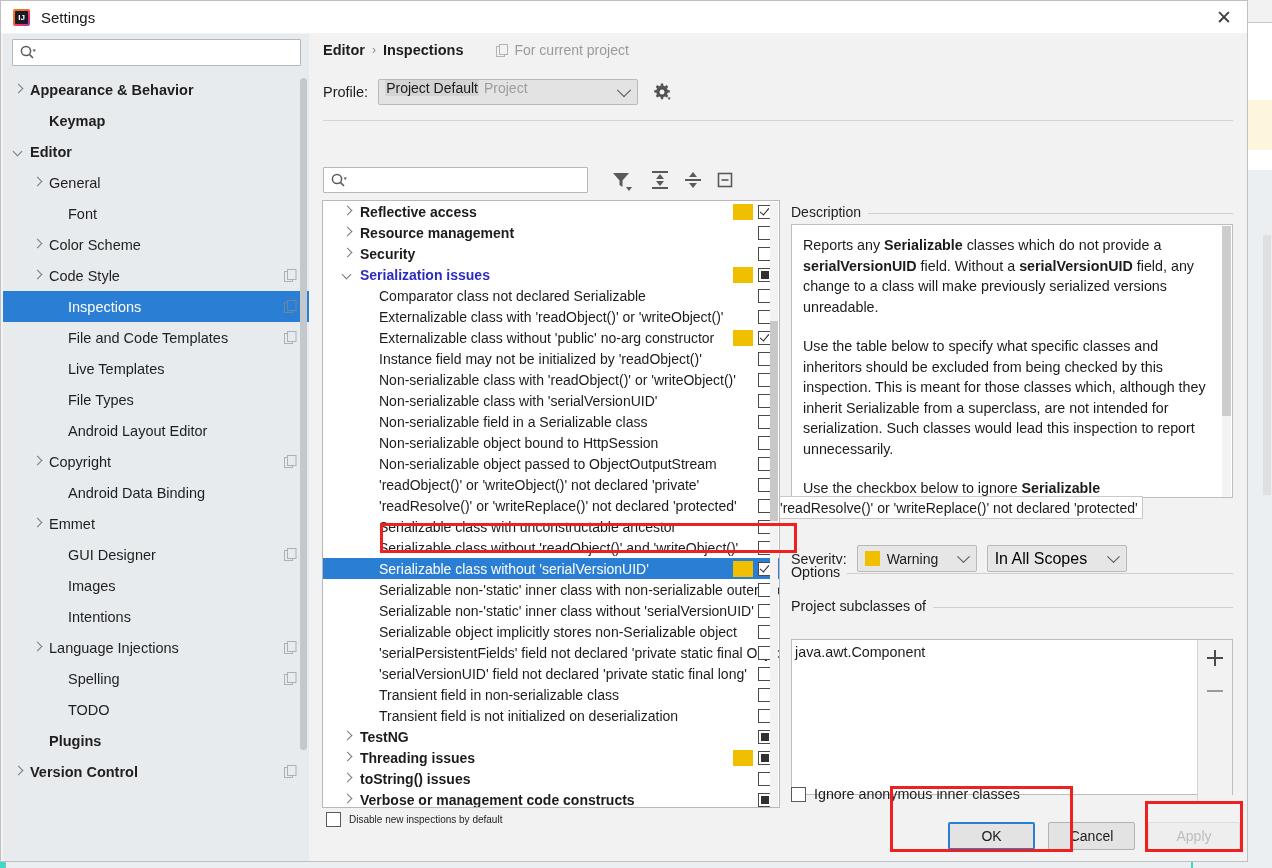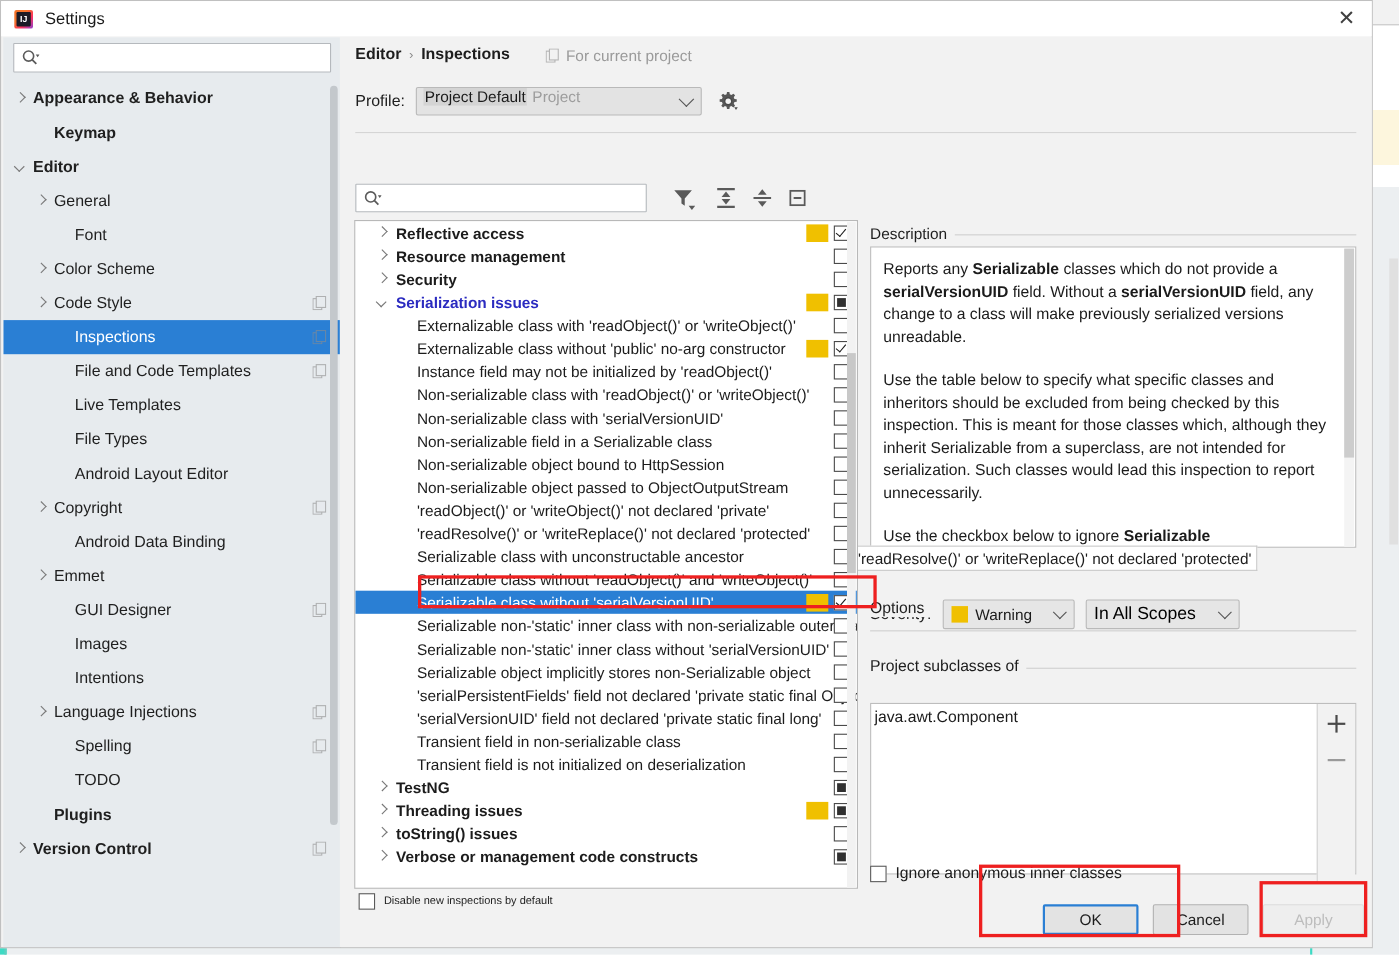--- a/index.html
+++ b/index.html
@@ -219,21 +219,21 @@
   .sev-select .sw { width:15px; height:15px; background:#f0c000; flex:none; }
   .sev-select .txt { font-size:14px; color:#1b1b1b; }
   .chev { position:absolute; right:8px; top:9px; width:8px; height:8px;
     border-right:1.5px solid #555; border-bottom:1.5px solid #555; transform:rotate(45deg) translate(-2px,-2px); }
   .scope-select {
     margin-left:10px; width:140px; height:27px; box-sizing:border-box; background:#e6e6e6;
     border:1px solid #b9b9b9; border-radius:2px; display:flex; align-items:center;
     padding:0 7px; position:relative;
   }
 
-  .opts-title { position:absolute; left:481px; top:511px; font-size:14.3px; color:#1d1d1d; background:#f2f2f2; padding-right:7px; z-index:2; }
+  .opts-title { position:absolute; left:481px; top:530px; font-size:14.3px; color:#1d1d1d; background:#f2f2f2; padding-right:7px; z-index:2; }
   .opts-line { position:absolute; left:481px; top:539px; width:442px; height:1px; background:#cfcfcf; }
 
   .ign-title { position:absolute; left:481px; top:564px; font-size:14.3px; color:#1d1d1d; background:#f2f2f2; padding-right:7px; z-index:2; }
   .ign-line { position:absolute; left:481px; top:573px; width:442px; height:1px; background:#cfcfcf; }
 
   .list-box {
     position:absolute; left:481px; top:605px; width:442px; height:156px;
     border:1px solid #bdbdbd; box-sizing:border-box; background:#ffffff;
   }
   .list-item { padding:4px 0 0 3px; font-size:14.3px; color:#1b1b1b; }
@@ -540,20 +540,27 @@
             </div>
             <div class="trow grp active">
               <span class="t-arrow down"></span>
               <span class="t-lbl">Serialization issues</span>
               <span class="t-right">
                 <span class="sev-swatch" style="background: rgb(240, 192, 0);"></span>
                 <span class="cbox partial"></span>
               </span>
             </div>
             <div class="trow leaf">
+              <span class="t-lbl">Comparator class not declared Serializable</span>
+              <span class="t-right">
+                <span class="sev-swatch none"></span>
+                <span class="cbox "></span>
+              </span>
+            </div>
+            <div class="trow leaf">
               <span class="t-lbl">Externalizable class with 'readObject()' or 'writeObject()'</span>
               <span class="t-right">
                 <span class="sev-swatch none"></span>
                 <span class="cbox "></span>
               </span>
             </div>
             <div class="trow leaf">
               <span class="t-lbl">Externalizable class without 'public' no-arg constructor</span>
               <span class="t-right">
                 <span class="sev-swatch" style="background: rgb(240, 192, 0);"></span>

